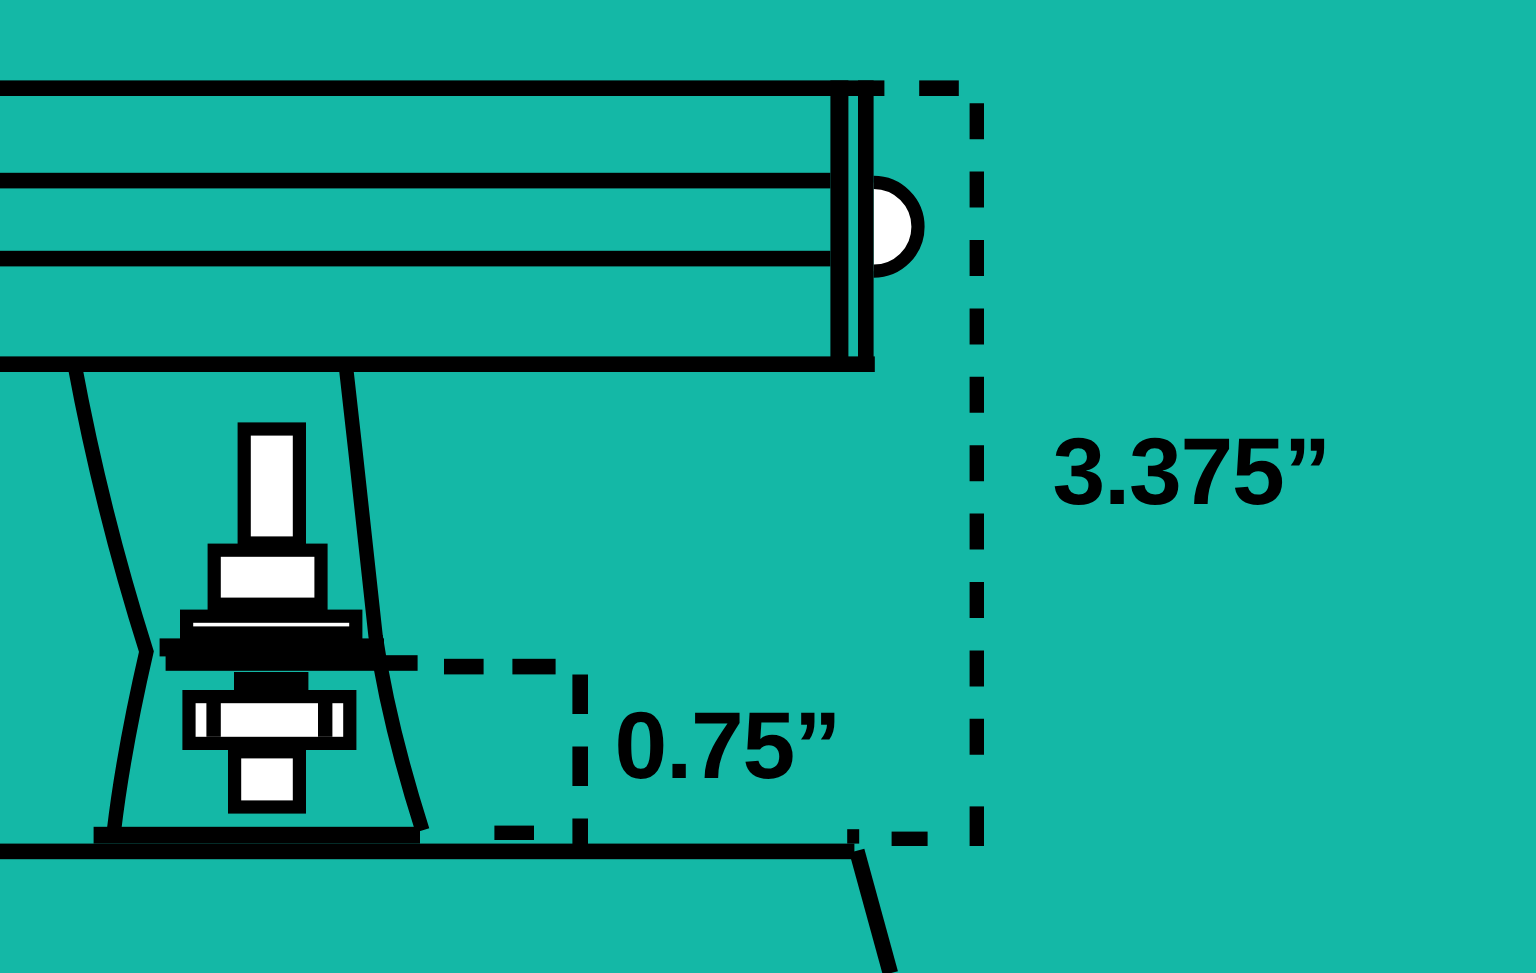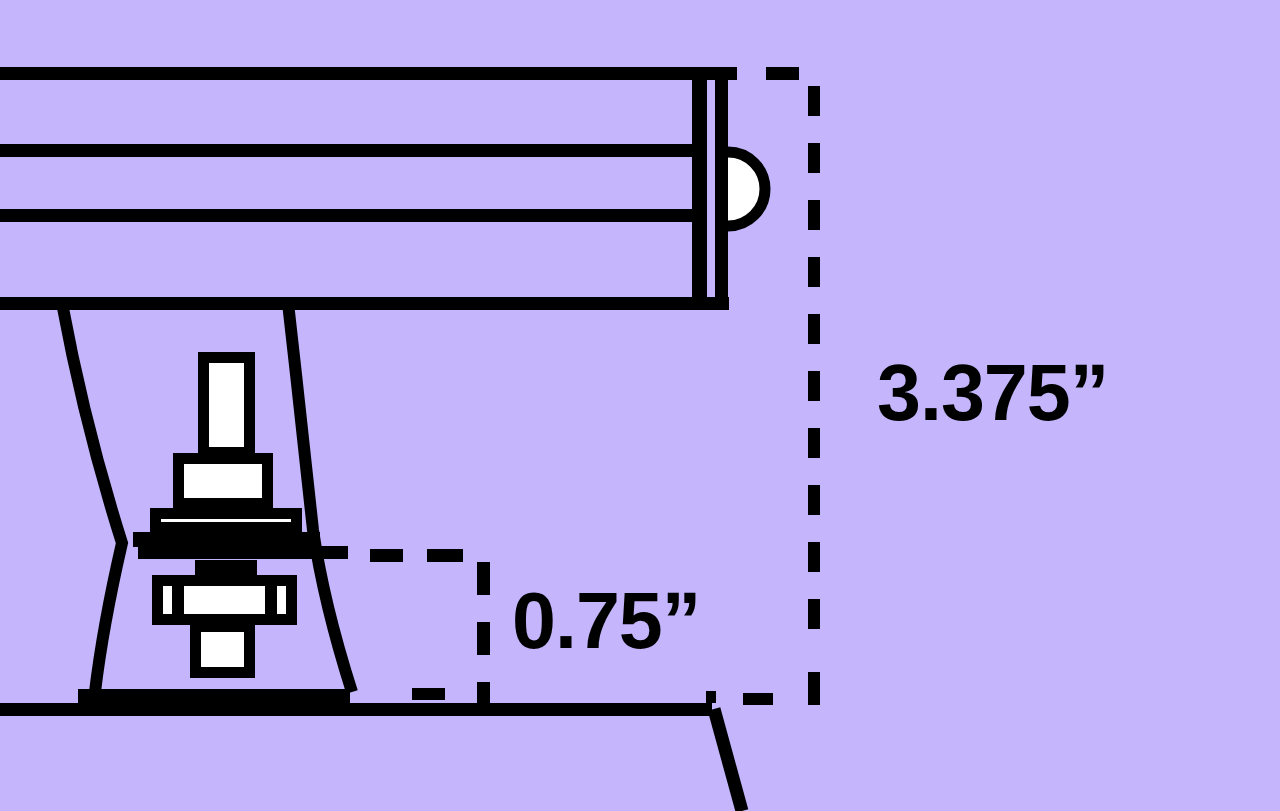--- a/index.html
+++ b/index.html
@@ -8,21 +8,21 @@
     background: #ffffff;
     width: 1280px;
     height: 811px;
     overflow: hidden;
     font-family: "Liberation Sans", sans-serif;
   }
   .canvas-wrap {
     position: relative;
     width: 1280px;
     height: 811px;
-    background: #c4b5fd;
+    background: #14b8a6;
   }
   svg { display: block; }
   .ink { fill: #000000; }
   .outline {
     fill: none;
     stroke: #000000;
   }
   .part {
     fill: #ffffff;
     stroke: #000000;

